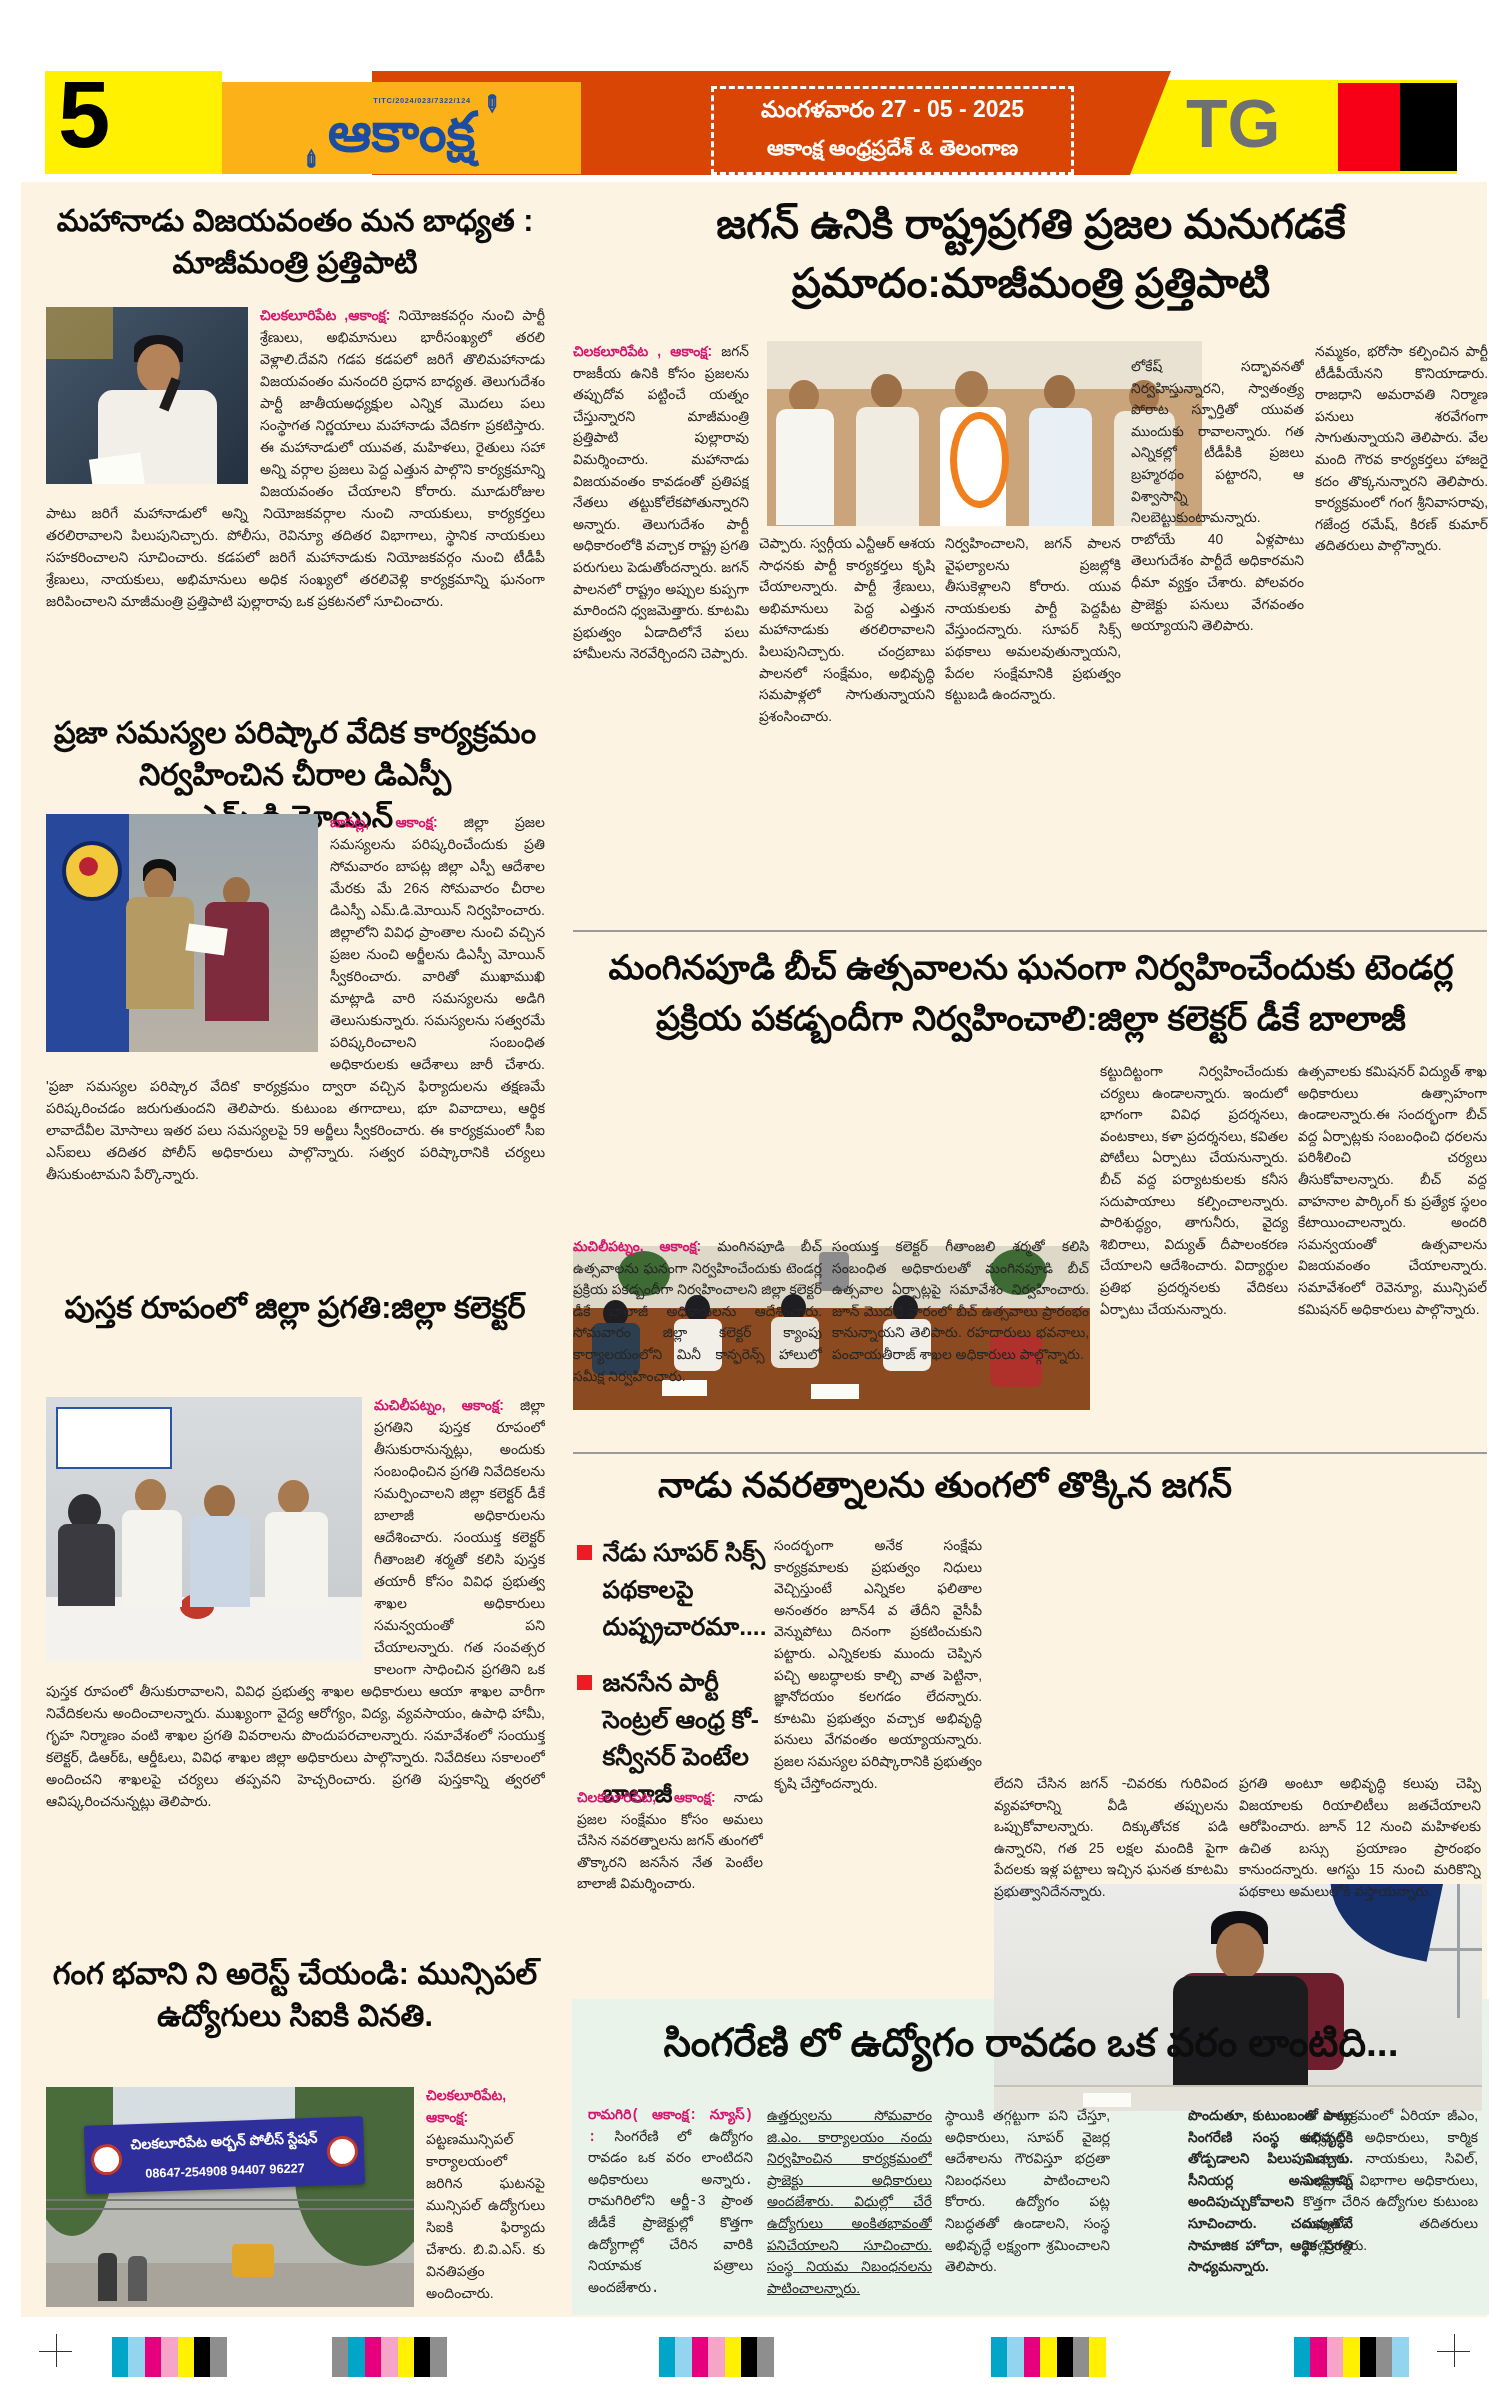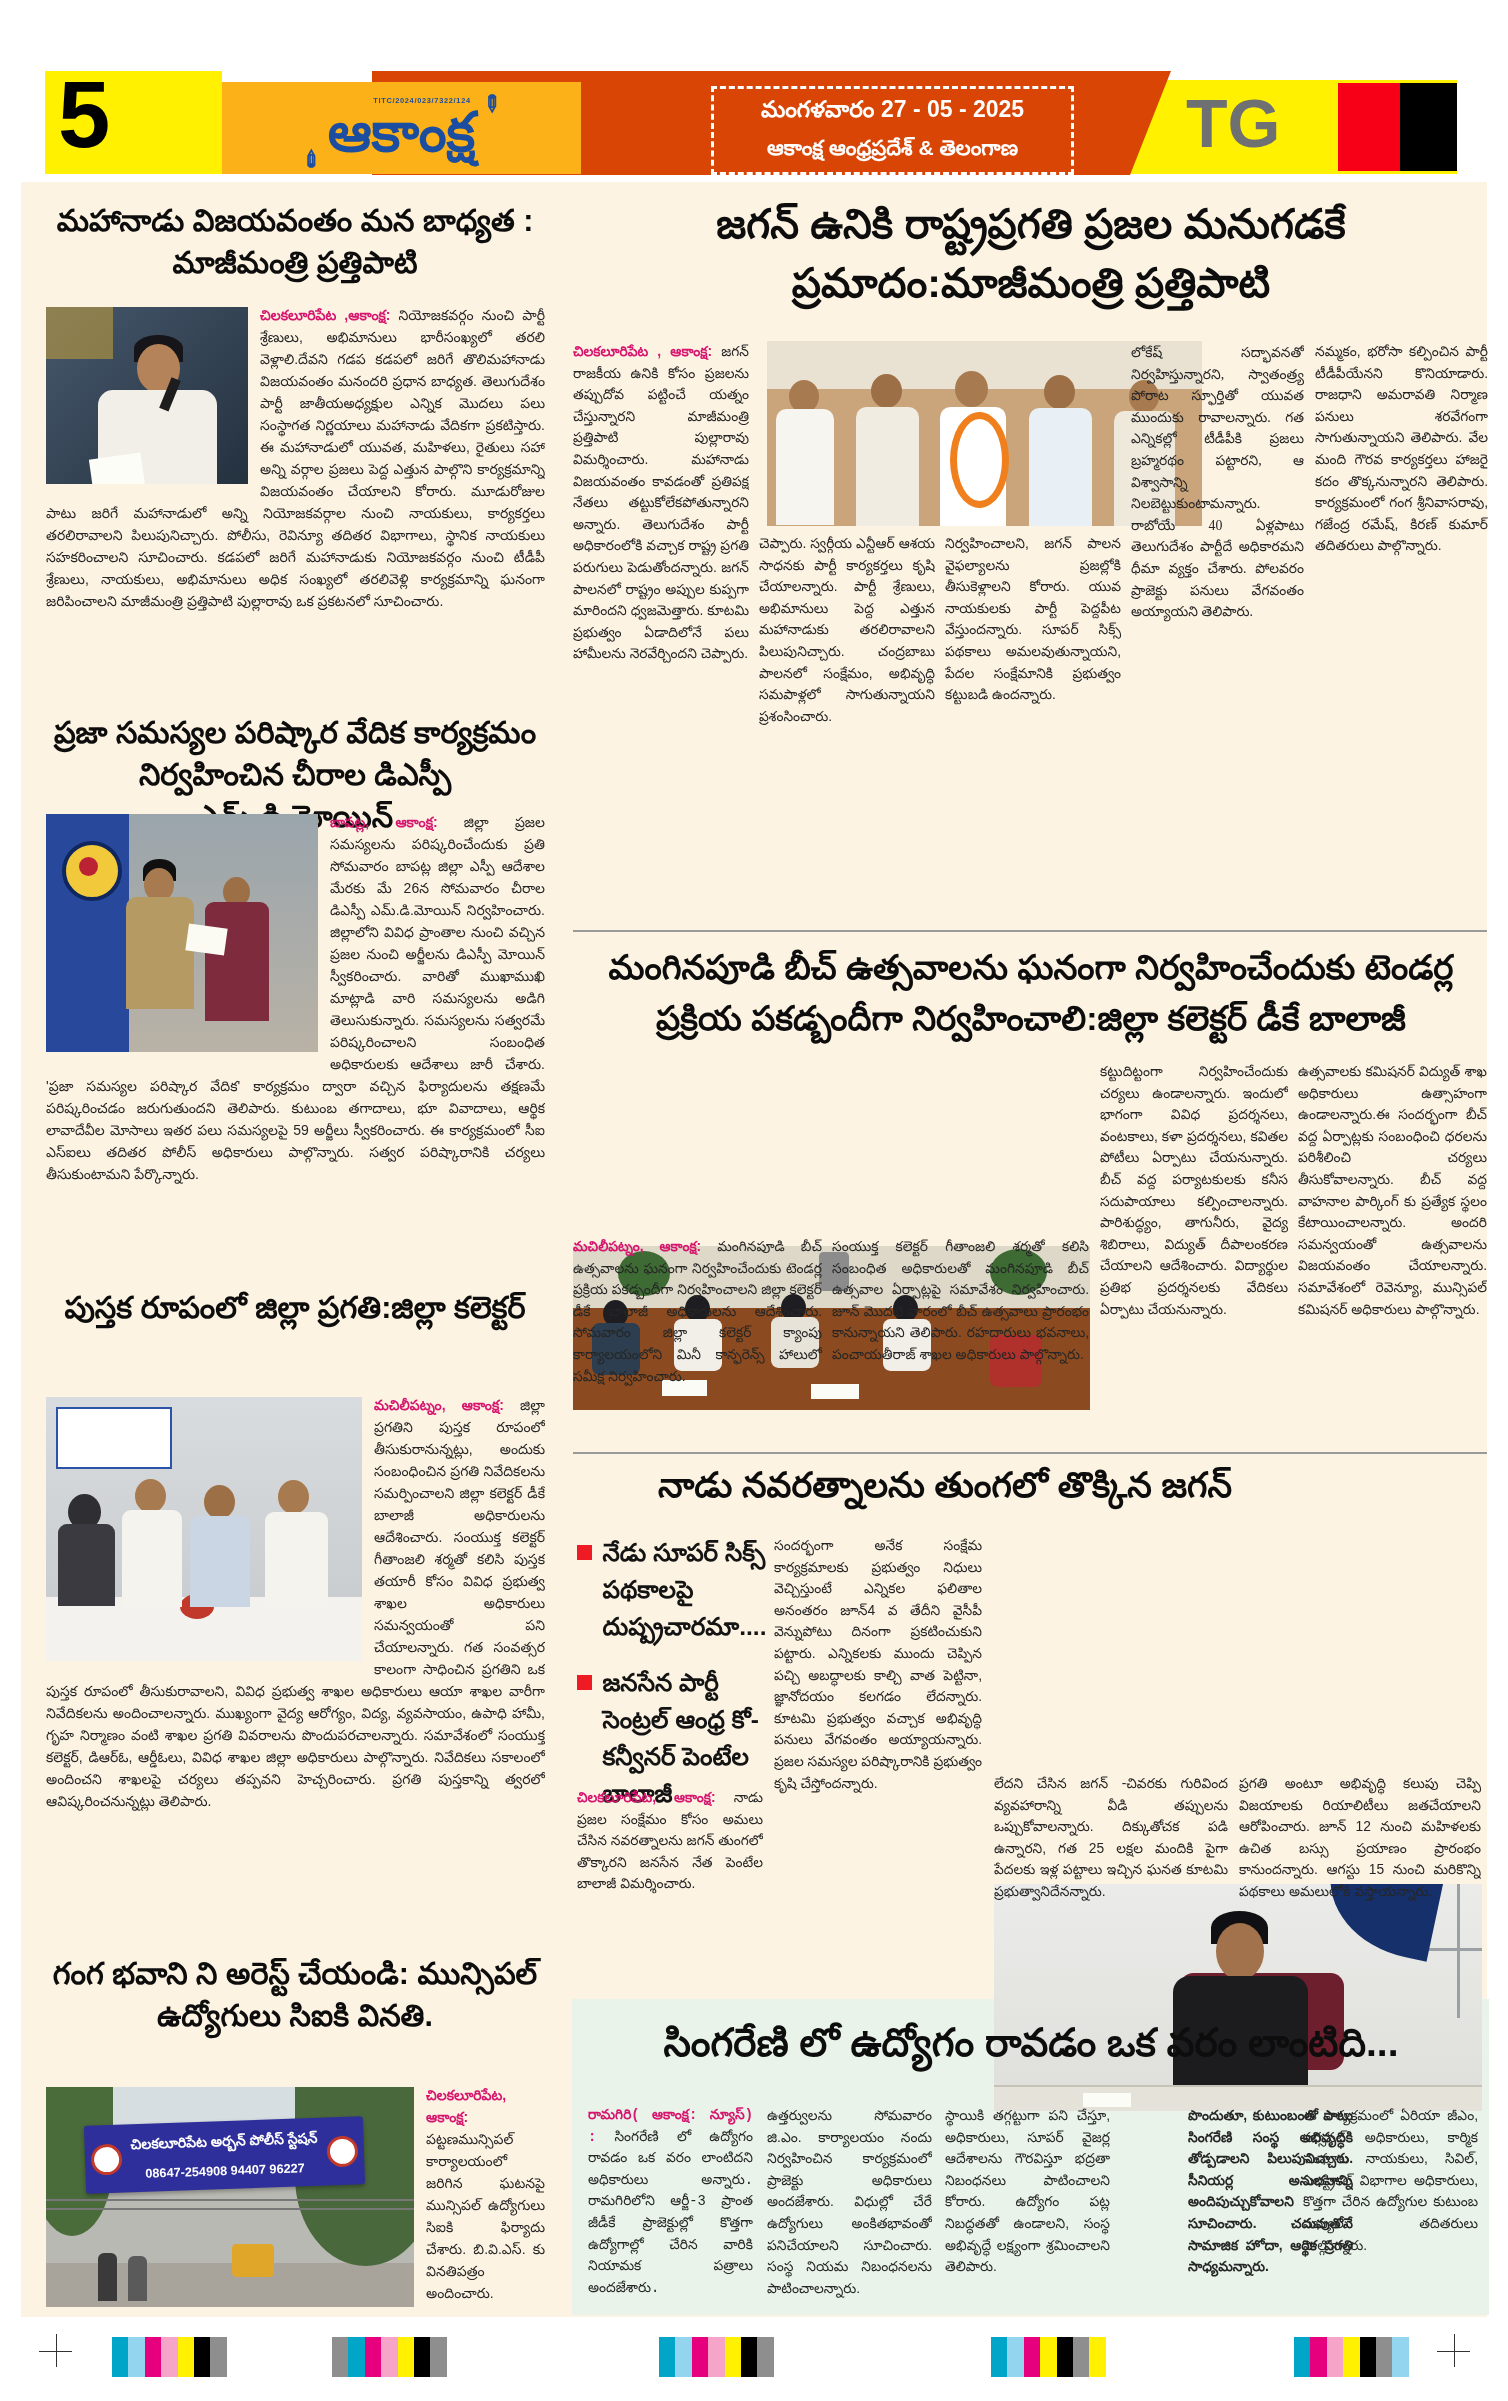--- a/index.html
+++ b/index.html
@@ -166,21 +166,21 @@
     <div style="position:absolute;left:262px;top:67px;width:63px;height:118px;border-radius:10.4px 10.4px 0 0;background:#e8f0f5;"></div>
     <div style="position:absolute;left:362px;top:39px;width:30px;height:33px;border-radius:50%;background:#a87a50;"></div>
     <div style="position:absolute;left:347px;top:70px;width:61px;height:115px;border-radius:10.4px 10.4px 0 0;background:#efe9dc;"></div>
   </div>
   <div class="abs body-s" style="left:573px;top:341px;width:176px;height:584px;">
     <span class="dl">చిలకలూరిపేట , ఆకాంక్ష:</span>
     <span>జగన్ రాజకీయ ఉనికి కోసం ప్రజలను తప్పుదోవ పట్టించే యత్నం చేస్తున్నారని మాజీమంత్రి ప్రత్తిపాటి పుల్లారావు విమర్శించారు. మహానాడు విజయవంతం కావడంతో ప్రతిపక్ష నేతలు తట్టుకోలేకపోతున్నారని అన్నారు. తెలుగుదేశం పార్టీ అధికారంలోకి వచ్చాక రాష్ట్ర ప్రగతి పరుగులు పెడుతోందన్నారు. జగన్ పాలనలో రాష్ట్రం అప్పుల కుప్పగా మారిందని ధ్వజమెత్తారు. కూటమి ప్రభుత్వం ఏడాదిలోనే పలు హామీలను నెరవేర్చిందని చెప్పారు.</span>
   </div>
   <div class="abs body-s" style="left:759px;top:533px;width:176px;height:392px;">చెప్పారు. స్వర్గీయ ఎన్టీఆర్ ఆశయ సాధనకు పార్టీ కార్యకర్తలు కృషి చేయాలన్నారు. పార్టీ శ్రేణులు, అభిమానులు పెద్ద ఎత్తున మహానాడుకు తరలిరావాలని పిలుపునిచ్చారు. చంద్రబాబు పాలనలో సంక్షేమం, అభివృద్ధి సమపాళ్లలో సాగుతున్నాయని ప్రశంసించారు.</div>
   <div class="abs body-s" style="left:945px;top:533px;width:176px;height:392px;">నిర్వహించాలని, జగన్ పాలన వైఫల్యాలను ప్రజల్లోకి తీసుకెళ్లాలని కోరారు. యువ నాయకులకు పార్టీ పెద్దపీట వేస్తుందన్నారు. సూపర్ సిక్స్ పథకాలు అమలవుతున్నాయని, పేదల సంక్షేమానికి ప్రభుత్వం కట్టుబడి ఉందన్నారు.</div>
-  <div class="abs body-s" style="left:1131px;top:342px;width:173px;height:584px;font-family:Liberation Serif, serif;">లోకేష్ సద్భావనతో నిర్వహిస్తున్నారని, స్వాతంత్ర్య పోరాట స్ఫూర్తితో యువత ముందుకు రావాలన్నారు. గత ఎన్నికల్లో టీడీపీకి ప్రజలు బ్రహ్మరథం పట్టారని, ఆ విశ్వాసాన్ని నిలబెట్టుకుంటామన్నారు. రాబోయే 40 ఏళ్లపాటు తెలుగుదేశం పార్టీదే అధికారమని ధీమా వ్యక్తం చేశారు. పోలవరం ప్రాజెక్టు పనులు వేగవంతం అయ్యాయని తెలిపారు.</div>
+  <div class="abs body-s" style="left:1131px;top:356px;width:173px;height:584px;">లోకేష్ సద్భావనతో నిర్వహిస్తున్నారని, స్వాతంత్ర్య పోరాట స్ఫూర్తితో యువత ముందుకు రావాలన్నారు. గత ఎన్నికల్లో టీడీపీకి ప్రజలు బ్రహ్మరథం పట్టారని, ఆ విశ్వాసాన్ని నిలబెట్టుకుంటామన్నారు. రాబోయే 40 ఏళ్లపాటు తెలుగుదేశం పార్టీదే అధికారమని ధీమా వ్యక్తం చేశారు. పోలవరం ప్రాజెక్టు పనులు వేగవంతం అయ్యాయని తెలిపారు.</div>
   <div class="abs body-s" style="left:1315px;top:341px;width:173px;height:584px;">నమ్మకం, భరోసా కల్పించిన పార్టీ టీడీపీయేనని కొనియాడారు. రాజధాని అమరావతి నిర్మాణ పనులు శరవేగంగా సాగుతున్నాయని తెలిపారు. వేల మంది గౌరవ కార్యకర్తలు హాజరై కదం తొక్కనున్నారని తెలిపారు. కార్యక్రమంలో గంగ శ్రీనివాసరావు, గజేంద్ర రమేష్, కిరణ్ కుమార్ తదితరులు పాల్గొన్నారు.</div>
 
   <div class="abs rule" style="left:573px;top:930px;width:914px;"></div>
   <div class="abs hl hl-mid" style="left:573px;top:942px;width:916px;">మంగినపూడి బీచ్ ఉత్సవాలను ఘనంగా నిర్వహించేందుకు టెండర్ల ప్రక్రియ పకడ్బందీగా నిర్వహించాలి:జిల్లా కలెక్టర్ డీకే బాలాజీ</div>
   <div class="ph abs" style="left:573px;top:1061px;width:517px;height:164px;background:linear-gradient(#ded8c8 0 38%,#8b4a1f 38% 100%);">
     <div style="position:absolute;left:45px;top:4.5px;width:52px;height:45px;border-radius:50%;background:#3e6b34;"></div>
     <div style="position:absolute;left:417px;top:3px;width:57px;height:46px;border-radius:50%;background:#3e6b34;"></div>
     <div style="position:absolute;left:246px;top:6px;width:30px;height:39px;background:#8c8c8c;border-radius:4.5px;"></div>
     <div style="position:absolute;left:30px;top:54px;width:25px;height:27px;border-radius:50%;background:#1d1d22;"></div>
     <div style="position:absolute;left:19.4px;top:77px;width:48px;height:52px;border-radius:7.4px;background:#2c3e50;"></div>
@@ -231,21 +231,21 @@
     <div style="position:absolute;left:89px;bottom:4.5px;width:48px;height:13.4px;background:#fcfcf6;"></div>
   </div>
   <div class="abs body-s" style="left:994px;top:1773px;width:234px;height:214px;">లేదని చేసిన జగన్ -చివరకు గురివింద వ్యవహారాన్ని వీడి తప్పులను ఒప్పుకోవాలన్నారు. దిక్కుతోచక పడి ఉన్నారని, గత 25 లక్షల మందికి పైగా పేదలకు ఇళ్ల పట్టాలు ఇచ్చిన ఘనత కూటమి ప్రభుత్వానిదేనన్నారు.</div>
   <div class="abs body-s" style="left:1239px;top:1773px;width:242px;height:214px;">ప్రగతి అంటూ అభివృద్ధి కలుపు చెప్పి విజయాలకు రియాలిటీలు జతచేయాలని ఆరోపించారు. జూన్ 12 నుంచి మహిళలకు ఉచిత బస్సు ప్రయాణం ప్రారంభం కానుందన్నారు. ఆగస్టు 15 నుంచి మరికొన్ని పథకాలు అమలులోకి వస్తాయన్నారు.</div>
 
   <div class="abs hl hl-sing" style="left:573px;top:2016px;width:916px;">సింగరేణి లో ఉద్యోగం రావడం ఒక వరం లాంటిది...</div>
   <div class="abs body-s" style="left:588px;top:2105px;width:165px;height:199px;font-family:Liberation Mono, monospace;">
     <span class="dl">రామగిరి( ఆకాంక్ష: న్యూస్) :</span>
     <span>సింగరేణి లో ఉద్యోగం రావడం ఒక వరం లాంటిదని అధికారులు అన్నారు. రామగిరిలోని ఆర్జీ-3 ప్రాంత జీడీకే ప్రాజెక్టుల్లో కొత్తగా ఉద్యోగాల్లో చేరిన వారికి నియామక పత్రాలు అందజేశారు.</span>
   </div>
-  <div class="abs body-s" style="left:767px;top:2105px;width:165px;height:199px;">ఉత్తర్వులను సోమవారం జి.ఎం. కార్యాలయం నందు నిర్వహించిన కార్యక్రమంలో ప్రాజెక్టు అధికారులు అందజేశారు. విధుల్లో చేరే ఉద్యోగులు అంకితభావంతో పనిచేయాలని సూచించారు. సంస్థ నియమ నిబంధనలను పాటించాలన్నారు.</div>
+  <div class="abs body-s" style="left:767px;top:2105px;width:165px;height:199px;text-decoration:underline;">ఉత్తర్వులను సోమవారం జి.ఎం. కార్యాలయం నందు నిర్వహించిన కార్యక్రమంలో ప్రాజెక్టు అధికారులు అందజేశారు. విధుల్లో చేరే ఉద్యోగులు అంకితభావంతో పనిచేయాలని సూచించారు. సంస్థ నియమ నిబంధనలను పాటించాలన్నారు.</div>
   <div class="abs body-s" style="left:945px;top:2105px;width:165px;height:199px;">స్థాయికి తగ్గట్టుగా పని చేస్తూ, అధికారులు, సూపర్ వైజర్ల ఆదేశాలను గౌరవిస్తూ భద్రతా నిబంధనలు పాటించాలని కోరారు. ఉద్యోగం పట్ల నిబద్ధతతో ఉండాలని, సంస్థ అభివృద్ధే లక్ష్యంగా శ్రమించాలని తెలిపారు.</div>
   <div class="abs body-s" style="left:1188px;top:2105px;width:165px;height:199px;font-weight:bold;">పొందుతూ, కుటుంబంతో పాటు సింగరేణి సంస్థ అభివృద్ధికి తోడ్పడాలని పిలుపునిచ్చారు. సీనియర్ల అనుభవాన్ని అందిపుచ్చుకోవాలని సూచించారు. చదువుతోనే సామాజిక హోదా, ఆర్థిక ప్రగతి సాధ్యమన్నారు.</div>
   <div class="abs body-s" style="left:1303px;top:2105px;width:175px;height:199px;">ఈ కార్యక్రమంలో ఏరియా జీఎం, పర్సనల్ అధికారులు, కార్మిక సంఘాల నాయకులు, సివిల్, ఎలక్ట్రికల్ విభాగాల అధికారులు, కొత్తగా చేరిన ఉద్యోగుల కుటుంబ సభ్యులు తదితరులు పాల్గొన్నారు.</div>
 
   <div class="regmark" style="left:39px;top:2334px;"></div>
   <div class="regmark" style="left:1437px;top:2334px;"></div>
   <div class="abs cbar" style="left:112px;top:2337px;">
     <div class="c1"></div>
       <div class="c2"></div>
       <div class="c3"></div>

